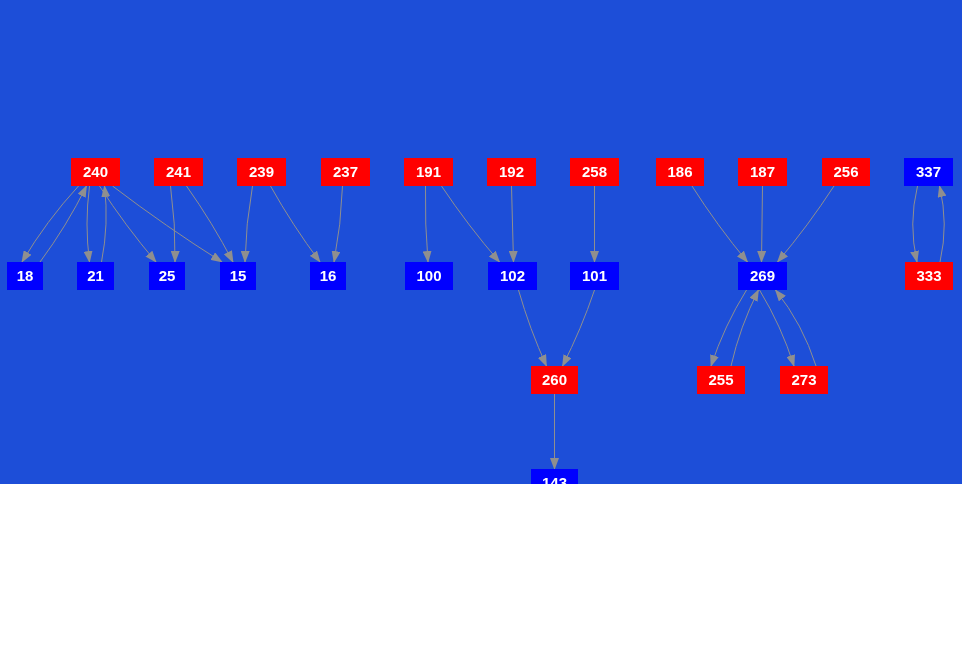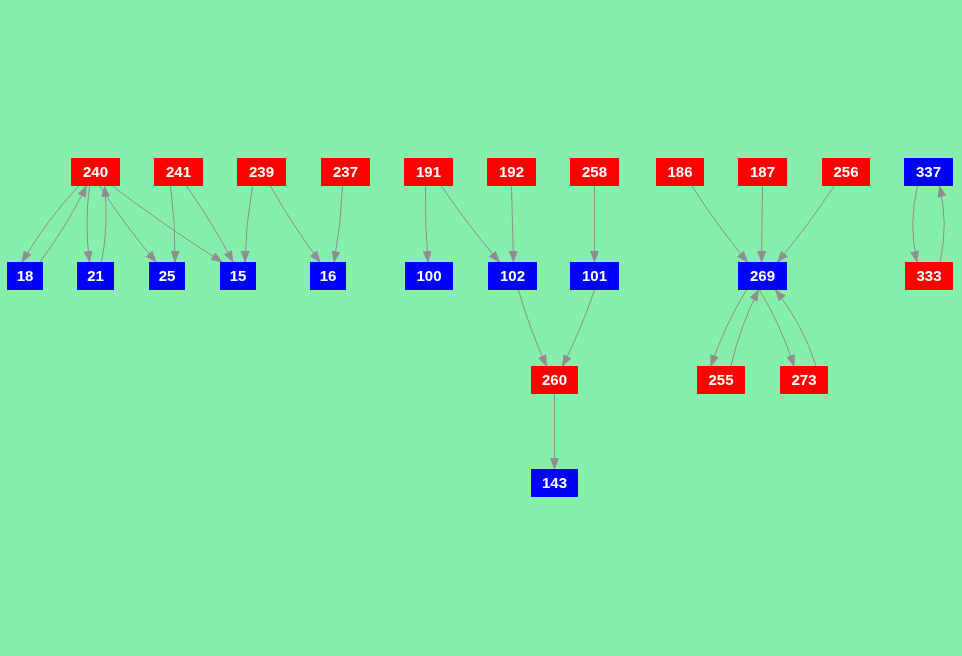--- a/index.html
+++ b/index.html
@@ -3,22 +3,22 @@
 <meta charset="utf-8">
 <style>
   html, body {
     margin: 0;
     padding: 0;
     background: #ffffff;
   }
   .canvas {
     position: relative;
     width: 962px;
-    height: 656px;
-    background: #86efac;
+    height: 484px;
+    background: #1d4ed8;
     overflow: hidden;
     font-family: "Liberation Sans", sans-serif;
   }
   #graph-svg {
     position: absolute;
     left: 0;
     top: 0;
   }
   #graph-svg .edge {
     fill: none;

